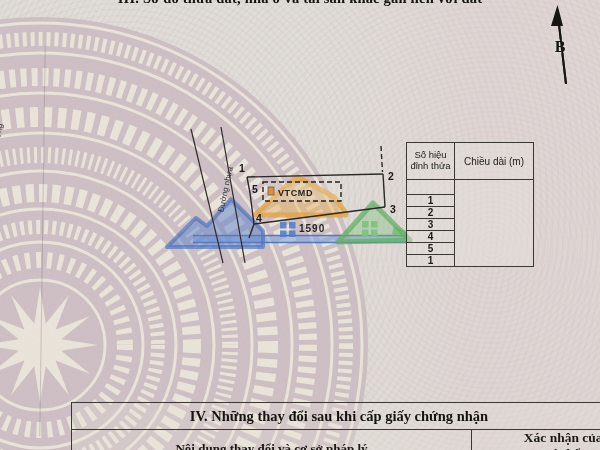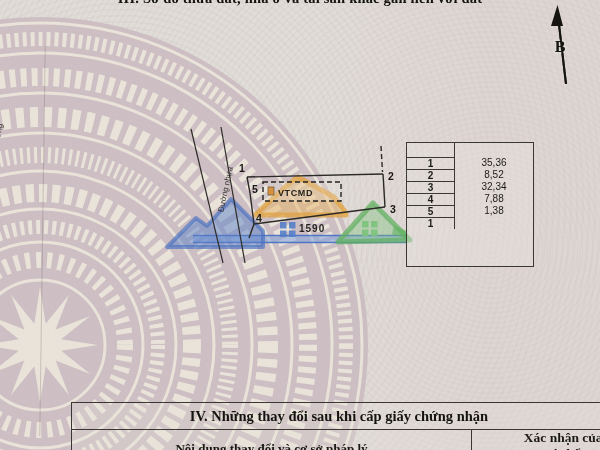--- a/index.html
+++ b/index.html
@@ -164,37 +164,34 @@
     </g>
   </svg>
 
   <div class="top-title">III. Sơ đồ thửa đất, nhà ở và tài sản khác gắn liền với đất</div>
 
   <div class="edge-road-frag">Đường</div>
 
   <div class="crease"></div>
 
   <div class="mtable">
+    <div class="mt-header">
+      <div class="mt-h1">Số hiệu đỉnh thửa</div>
+      <div class="mt-h2">Chiều dài (m)</div>
+    </div>
     <div class="mt-body">
       <div class="mt-vcol">
         <div class="mt-vcell c0"></div>
         <div class="mt-vcell cn">1</div>
         <div class="mt-vcell cn">2</div>
         <div class="mt-vcell cn">3</div>
         <div class="mt-vcell cn">4</div>
         <div class="mt-vcell cn">5</div>
         <div class="mt-vcell last">1</div>
       </div>
-      <div class="mt-lcol">
-        <div>35,36</div>
-        <div>8,52</div>
-        <div>32,34</div>
-        <div>7,88</div>
-        <div>1,38</div>
-      </div>
     </div>
   </div>
 
   <div class="sec4">
     <div class="sec4-title">IV. Những thay đổi sau khi cấp giấy chứng nhận</div>
     <div class="sec4-divider"></div>
     <div class="sec4-left">Nội dung thay đổi và cơ sở pháp lý</div>
     <div class="sec4-right">
       <div>Xác nhận của cơ quan</div>
       <div>có thẩm quyền</div>

